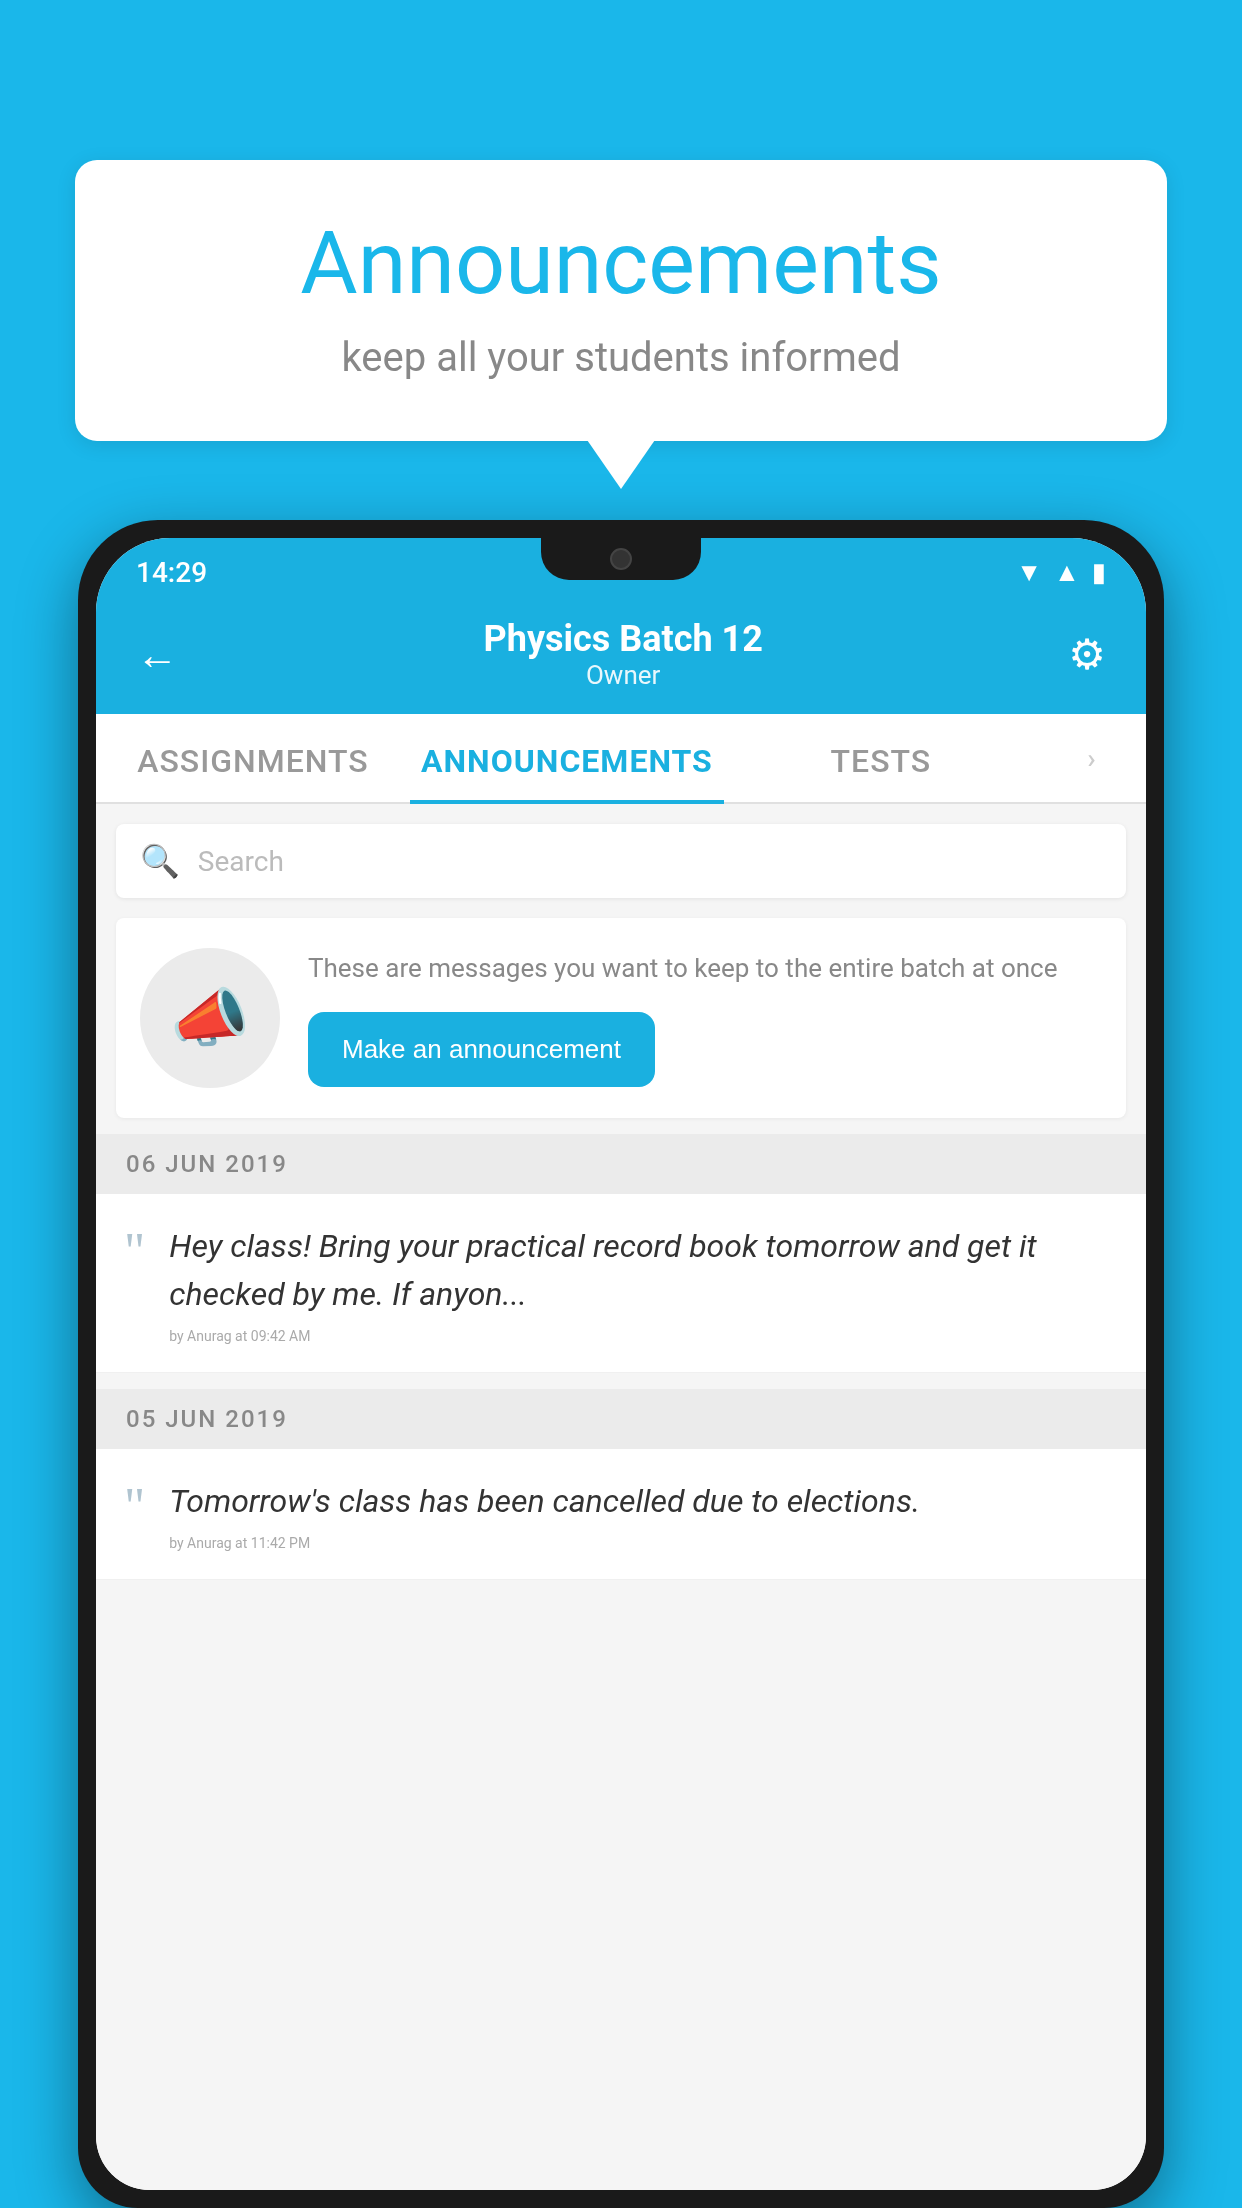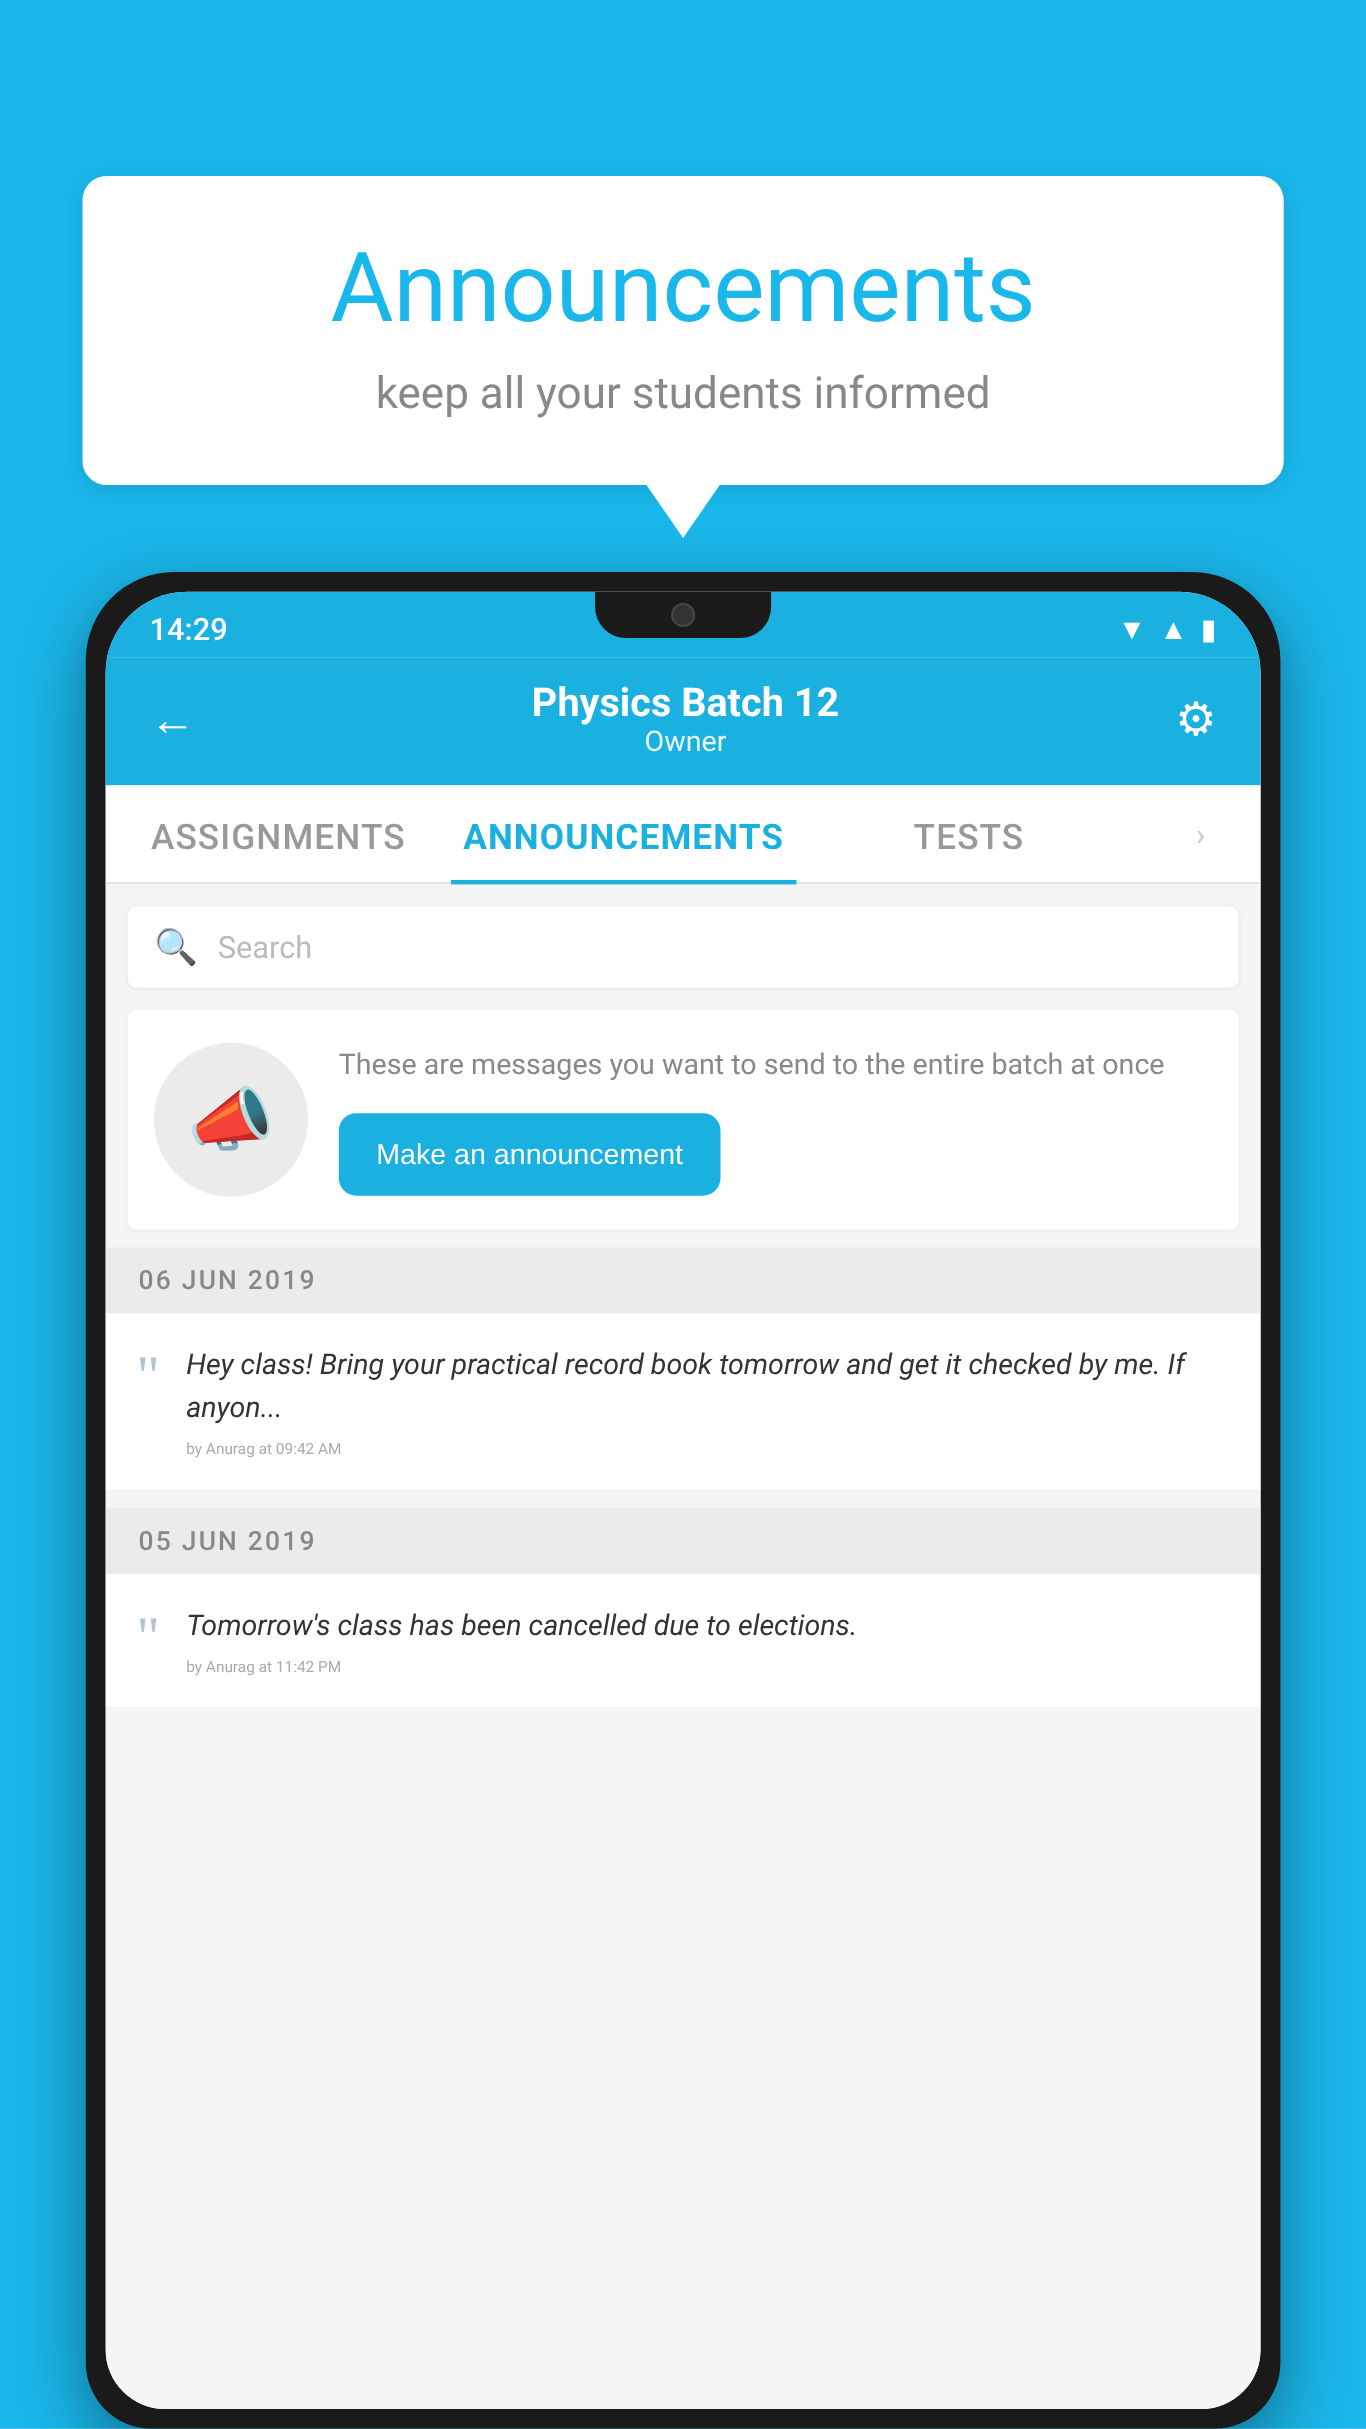--- a/index.html
+++ b/index.html
@@ -314,21 +314,21 @@
       line-height: 1;
       margin-top: 4px;
       font-family: Georgia, serif;
     }
 
     .announce-content {
       flex: 1;
     }
 
     .announce-message {
-      font-size: 26px;
+      font-size: 32px;
       font-style: italic;
       color: #333;
       line-height: 1.5;
       margin-bottom: 10px;
     }
 
     .announce-meta {
       font-size: 14px;
       color: #aaa;
     }
@@ -388,21 +388,21 @@
         <div class="search-bar">
           <span class="search-icon-wrap">🔍</span>
           <span class="search-text">Search</span>
         </div>
 
         <div class="announce-prompt">
           <div class="announce-icon-circle">
             <span class="announce-icon-inner">📣</span>
           </div>
           <div class="announce-right">
-            <div class="announce-desc">These are messages you want to send to the entire batch at once</div>
+            <div class="announce-desc">These are messages you want to keep to the entire batch at once</div>
             <button class="announce-btn">Make an announcement</button>
           </div>
         </div>
 
         <div class="date-separator">06  JUN  2019</div>
         <div class="announce-item">
           <div class="quote-icon">"</div>
           <div class="announce-content">
             <div class="announce-message">Hey class! Bring your practical record book tomorrow and get it checked by me. If anyon...</div>
             <div class="announce-meta">by Anurag at 09:42 AM</div>

